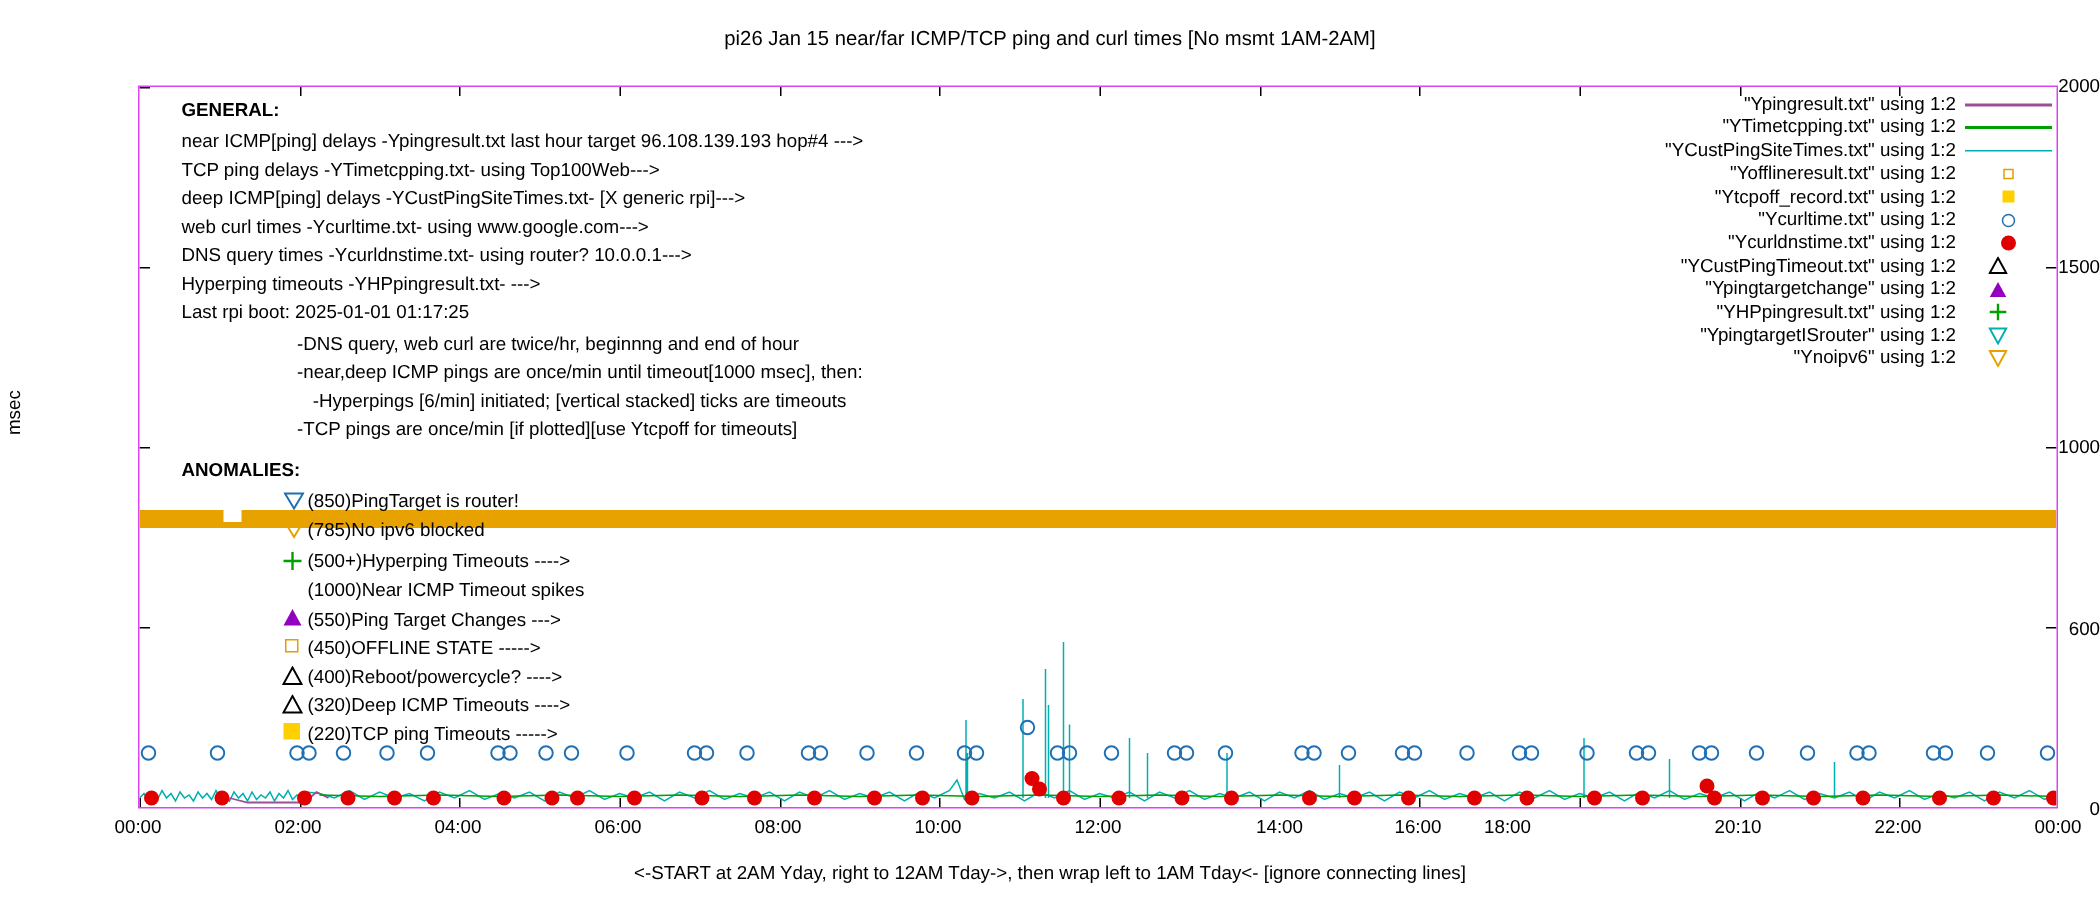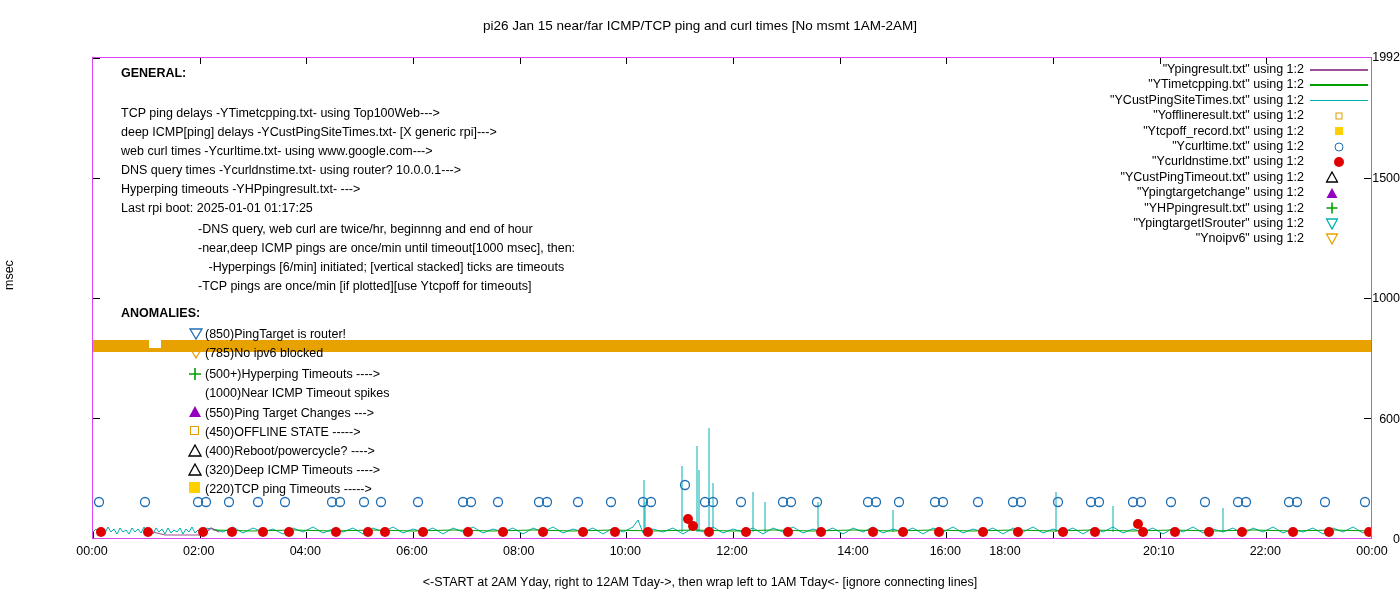--- a/index.html
+++ b/index.html
@@ -178,21 +178,21 @@
 <div id="root">
 
   <div class="title">pi26 Jan 15  near/far ICMP/TCP ping and curl times [No msmt 1AM-2AM]</div>
 
   <div class="ylabel">msec</div>
 
   <div class="ytick" style="top:539px;">0</div>
   <div class="ytick" style="top:418.5px;">600</div>
   <div class="ytick" style="top:298px;">1000</div>
   <div class="ytick" style="top:177.5px;">1500</div>
-  <div class="ytick" style="top:57px;">1992</div>
+  <div class="ytick" style="top:57px;">2000</div>
 
   <div class="xtick" style="left:92px;">00:00</div>
   <div class="xtick" style="left:198.7px;">02:00</div>
   <div class="xtick" style="left:305.3px;">04:00</div>
   <div class="xtick" style="left:412px;">06:00</div>
   <div class="xtick" style="left:518.7px;">08:00</div>
   <div class="xtick" style="left:625.3px;">10:00</div>
   <div class="xtick" style="left:732px;">12:00</div>
   <div class="xtick" style="left:853px;">14:00</div>
   <div class="xtick" style="left:945.3px;">16:00</div>
@@ -386,20 +386,21 @@
         <circle cx="1082" cy="474" r="5"></circle>
         <circle cx="1116" cy="474" r="5"></circle>
         <circle cx="1149" cy="474" r="5"></circle>
         <circle cx="1200" cy="474" r="5"></circle>
         <circle cx="1236" cy="474" r="5"></circle>
         <circle cx="1276" cy="474" r="5"></circle>
       </g>
     </svg>
 
     <div class="ann bold" style="left:28px; top:8px;">GENERAL:</div>
+    <div class="ann" style="left:28px; top:29px;">near ICMP[ping] delays -Ypingresult.txt last hour target 96.108.139.193 hop#4 ---&gt;</div>
     <div class="ann" style="left:28px; top:48px;">TCP ping delays -YTimetcpping.txt- using Top100Web---&gt;</div>
     <div class="ann" style="left:28px; top:86px;">web curl times -Ycurltime.txt- using www.google.com---&gt;</div>
     <div class="ann" style="left:28px; top:67px;">deep ICMP[ping] delays -YCustPingSiteTimes.txt- [X generic rpi]---&gt;</div>
     <div class="ann" style="left:28px; top:105px;">DNS query times -Ycurldnstime.txt- using router? 10.0.0.1---&gt;</div>
     <div class="ann" style="left:28px; top:124px;">Hyperping timeouts -YHPpingresult.txt- ---&gt;</div>
     <div class="ann" style="left:28px; top:143px;">Last rpi boot: 2025-01-01 01:17:25</div>
     <div class="ann" style="left:105px; top:164px;">-DNS query, web curl are twice/hr, beginnng and end of hour</div>
     <div class="ann" style="left:105px; top:183px;">-near,deep ICMP pings are once/min until timeout[1000 msec], then:</div>
     <div class="ann" style="left:112px; top:202px;"> -Hyperpings [6/min] initiated; [vertical stacked] ticks are timeouts</div>
     <div class="ann" style="left:105px; top:221px;">-TCP pings are once/min [if plotted][use Ytcpoff for timeouts]</div>

